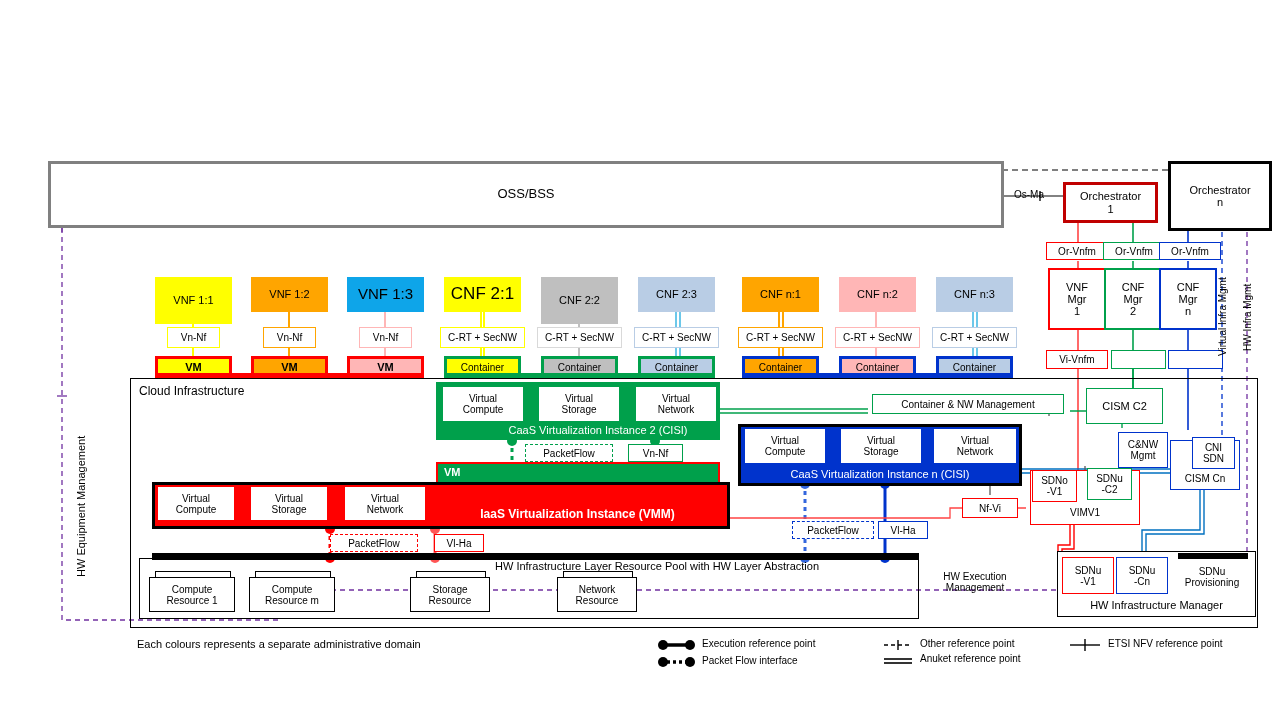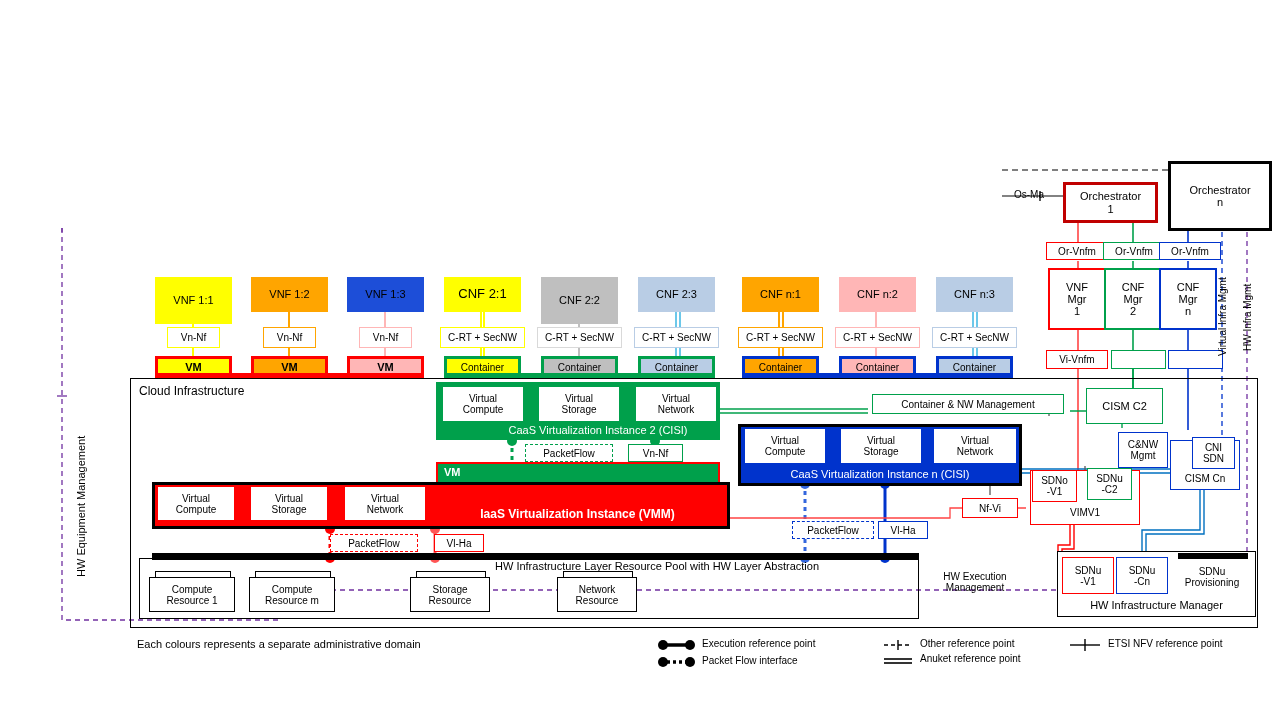--- a/index.html
+++ b/index.html
@@ -104,20 +104,23 @@
 
     <path d="M1070,525 L1070,545 L1058,545 L1058,557" stroke="#FF0000" stroke-width="1.4" fill="none"></path>
     <path d="M1074,525 L1074,549 L1062,549 L1062,557" stroke="#FF0000" stroke-width="1.4" fill="none"></path>
 
     <path d="M1200,490 L1200,530 L1142,530 L1142,557" stroke="#0070C0" stroke-width="1.4" fill="none"></path>
     <path d="M1204,490 L1204,534 L1146,534 L1146,557" stroke="#0070C0" stroke-width="1.4" fill="none"></path>
 
     <line x1="1133" y1="369" x2="1133" y2="388" stroke="#00A04B" stroke-width="1.6"></line>
   </svg>
 
+  <div class="abs ctr" style="left:48px;top:161px;width:956px;height:67px;border:3px solid #808080;background:#fff;font-size:13px;">
+    <span>OSS/BSS</span>
+  </div>
 
   <div class="abs ctr small" style="left:1008px;top:186px;width:42px;height:16px;">
     <span>Os-Ma</span>
   </div>
 
   <div class="abs ctr" style="left:1063px;top:182px;width:95px;height:41px;border:3px solid #C00000;background:#fff;font-size:11px;flex-direction:column;">
     <span>Orchestrator</span>
     <span>1</span>
   </div>
 
@@ -181,31 +184,31 @@
   <div class="abs ctr" style="left:251px;top:277px;width:77px;height:35px;background:#FFA500;font-size:11px;">
     <span>VNF 1:2</span>
     </div>
   <div class="abs ctr small" style="left:263px;top:327px;width:53px;height:21px;border:1.4px solid #FFA500;background:#fff;">
     <span>Vn-Nf</span>
     </div>
   <div class="abs ctr" style="left:251px;top:356px;width:77px;height:22px;background:#FFA500;border:3px solid #FF0000;font-size:11px;font-weight:bold;">
     <span>VM</span>
     </div>
 
-  <div class="abs ctr" style="left:347px;top:277px;width:77px;height:35px;background:#1d4ed8;font-size:11px;">
+  <div class="abs ctr" style="left:347px;top:277px;width:77px;height:35px;background:#0ea5e9;font-size:15px;">
     <span>VNF 1:3</span>
     </div>
   <div class="abs ctr small" style="left:359px;top:327px;width:53px;height:21px;border:1.4px solid #FFB6B6;background:#fff;">
     <span>Vn-Nf</span>
     </div>
   <div class="abs ctr" style="left:347px;top:356px;width:77px;height:22px;background:#FFB6B6;border:3px solid #FF0000;font-size:11px;font-weight:bold;">
     <span>VM</span>
     </div>
 
-  <div class="abs ctr" style="left:444px;top:277px;width:77px;height:35px;background:#FFFF00;font-size:13px;">
+  <div class="abs ctr" style="left:444px;top:277px;width:77px;height:35px;background:#FFFF00;font-size:17px;">
     <span>CNF 2:1</span>
     </div>
   <div class="abs ctr" style="left:440px;top:327px;width:85px;height:21px;border:1.4px solid #FFFF00;background:#fff;font-size:10px;">
     <span>C-RT + SecNW</span>
     </div>
   <div class="abs ctr" style="left:444px;top:356px;width:77px;height:22px;background:#FFFF00;border:3px solid #00A04B;font-size:10px;">
     <span>Container</span>
     </div>
 
   <div class="abs ctr" style="left:541px;top:277px;width:77px;height:47px;background:#BFBFBF;font-size:11px;">

